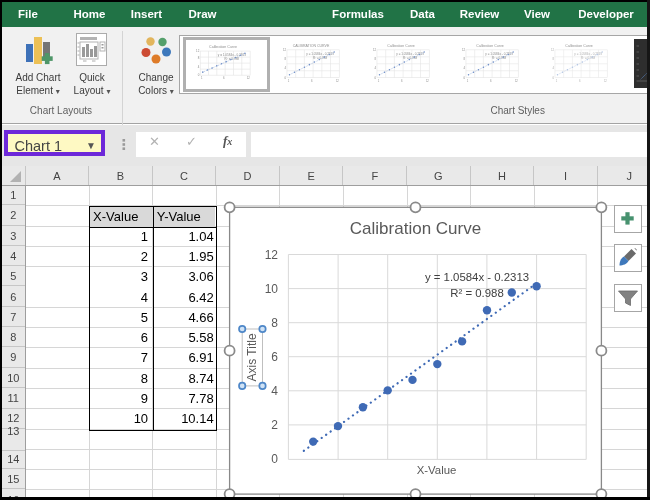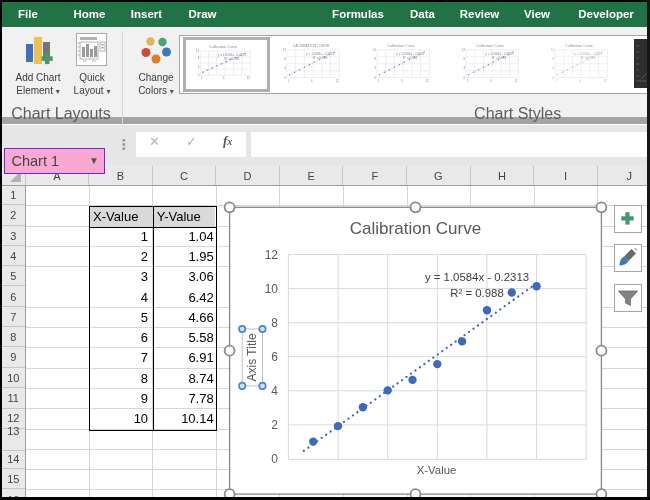--- a/index.html
+++ b/index.html
@@ -8,32 +8,32 @@
 .abs { position:absolute; }
 
 #frame-top { left:0; top:0; width:650px; height:2px; background:#000; z-index:50; }
 #frame-left { left:0; top:0; width:2px; height:500px; background:#000; z-index:50; }
 #frame-right { left:647px; top:0; width:3px; height:500px; background:#161616; z-index:50; }
 #frame-bottom { left:0; top:497px; width:650px; height:3px; background:#000; z-index:50; }
 
 #tabbar { left:2px; top:2px; width:646px; height:25px; background:#217346; z-index:5; }
 .tab { position:absolute; top:0; height:25px; line-height:25px; color:#fff; font-size:11.5px; transform:translateX(-50%); white-space:nowrap;font-weight:bold; }
 
-#ribbon { left:2px; top:27px; width:646px; height:97px; background:#f1f1f1; z-index:4; border-bottom:7px solid #a3a3a3; }
+#ribbon { left:2px; top:27px; width:646px; height:97px; background:#f1f1f1; z-index:4; border-bottom:1px solid #a3a3a3; }
 .rlabel { position:absolute; font-size:10px; color:#3b3b3b; text-align:center; transform:translateX(-50%); white-space:nowrap; line-height:12.5px; }
-.glabel { position:absolute; font-size:16px; color:#5e5e5e; transform:translateX(-50%); white-space:nowrap; }
+.glabel { position:absolute; font-size:10px; color:#5e5e5e; transform:translateX(-50%); white-space:nowrap; }
 .vsep { position:absolute; width:1px; background:#d4d4d4; }
 .card { position:absolute; background:#fff; }
 .card svg { display:block; }
 .card.sel { border:3.2px solid #b0b0b0; }
 #gallerybg { position:absolute; left:177px; top:8px; width:471px; height:58.5px; background:#fff; border-top:1px solid #a6a6a6; border-bottom:1px solid #a6a6a6; border-left:1px solid #a6a6a6; }
 .darkcard { position:absolute; top:12px; left:632px; width:15px; height:49px; background:#2e2e2e; }
 
 #fbar { left:2px; top:125px; width:646px; height:41px; background:#e6e6e6; z-index:4; }
-#namebox { position:absolute; left:2px; top:23px; width:101px; height:26px; background:#f9a8d4; border:1px solid #6d28d9; font-size:14.5px; color:#444; line-height:24px; padding-left:6.5px; }
+#namebox { position:absolute; left:2px; top:5px; width:101px; height:26px; background:#fef9c3; border:4px solid #6d28d9; font-size:14.5px; color:#444; line-height:24px; padding-left:6.5px; }
 #fxwhite { position:absolute; left:133.6px; top:6.7px; width:110.7px; height:25px; background:#fff; }
 #fxwhite2 { position:absolute; left:248.6px; top:6.7px; width:397.2px; height:25px; background:#fff; }
 
 #grid { left:2px; top:166px; width:645.8px; height:331px; background:#fff; z-index:1; }
 #colhead { position:absolute; left:0; top:0; width:645.8px; height:20px; background:#e9e9e9; border-bottom:1px solid #9e9e9e; }
 .ch { position:absolute; top:0; height:19px; line-height:20px; font-size:11px; color:#444; text-align:center; border-right:1px solid #c6c6c6; }
 #rowhead { position:absolute; left:0; top:20px; width:23.5px; height:311px; background:#e9e9e9; border-right:1px solid #9e9e9e; }
 .rh { position:absolute; left:0; width:22.5px; text-align:center; font-size:11px; color:#444; border-bottom:1px solid #c6c6c6; }
 #cells { position:absolute; left:23.5px; top:20px; width:622.3px; height:311px;
   background-image:

